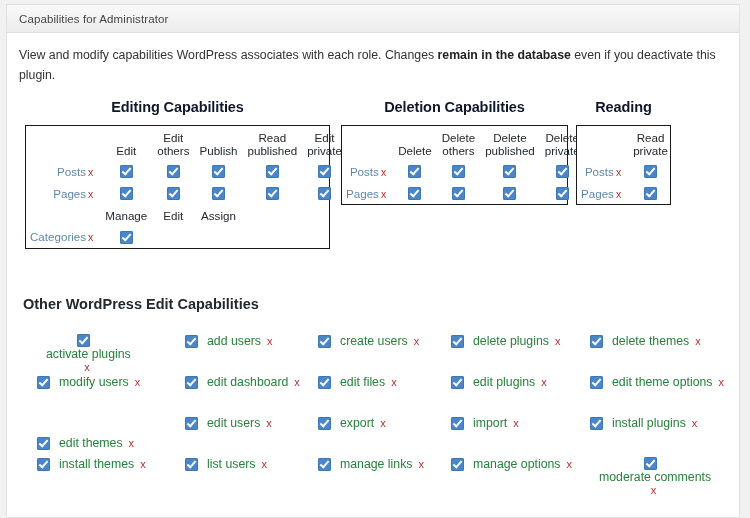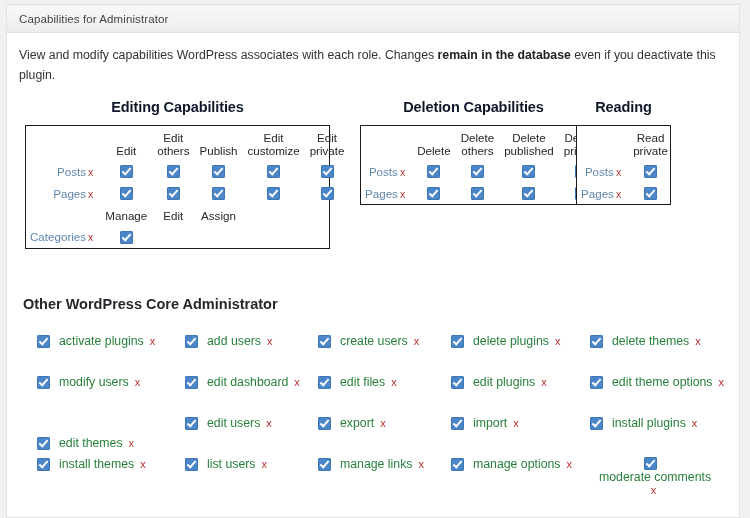--- a/index.html
+++ b/index.html
@@ -188,21 +188,21 @@
         <div class="group" style="left:6px; width:305px;">
           <div class="group-title">Editing Capabilities</div>
           <div class="group-box">
             <table class="captable">
               <tbody>
                   <tr>
                 <th class="rowhead-blank"></th>
                 <th>Edit</th>
                 <th>Edit others</th>
                 <th>Publish</th>
-                <th>Edit customize</th>
+                <th>Read published</th>
                 <th>Edit private</th>
               </tr>
               <tr>
                 <td class="rowlabel"><span>Posts</span><span class="rm">x</span></td>
                 <td><span class="cb"></span></td>
                 <td><span class="cb"></span></td>
                 <td><span class="cb"></span></td>
                 <td><span class="cb"></span></td>
                 <td><span class="cb"></span></td>
               </tr>
@@ -228,21 +228,21 @@
                 <td></td>
                 <td></td>
                 <td></td>
                 <td></td>
               </tr>
             </tbody>
               </table>
           </div>
         </div>
 
-        <div class="group" style="left:322px; width:227px;margin-left:19px;">
+        <div class="group" style="left:322px; width:227px;">
           <div class="group-title">Deletion Capabilities</div>
           <div class="group-box">
             <table class="captable">
               <tbody>
                   <tr>
                 <th class="rowhead-blank"></th>
                 <th>Delete</th>
                 <th>Delete others</th>
                 <th>Delete published</th>
                 <th>Delete private</th>
@@ -283,26 +283,26 @@
                 <td class="rowlabel"><span>Pages</span><span class="rm">x</span></td>
                 <td><span class="cb"></span></td>
               </tr>
             </tbody>
               </table>
           </div>
         </div>
 
       </div>
 
-      <h3 class="other-title">Other WordPress Core Administrator</h3>
+      <h3 class="other-title">Other WordPress Edit Capabilities</h3>
 
       <div class="other-grid">
 
         <div class="other-row">
-          <div class="cap-item" style="left:18px;">
+          <div class="cap-item" style="left:18px;flex-direction:column;">
               <span class="cb"></span>
               <span class="cap-label">activate plugins</span>
               <span class="rm">x</span>
             </div>
           <div class="cap-item" style="left:166px;">
               <span class="cb"></span>
               <span class="cap-label">add users</span>
               <span class="rm">x</span>
             </div>
           <div class="cap-item" style="left:299px;">

